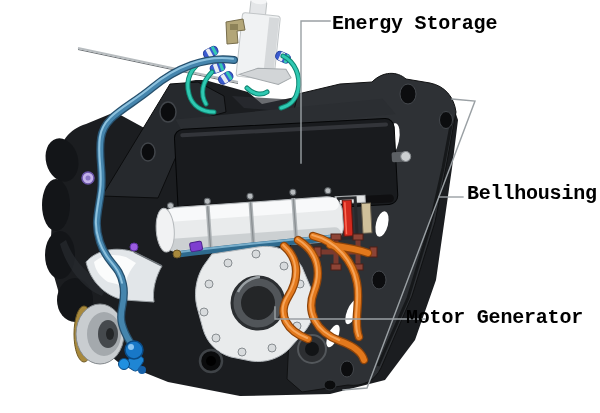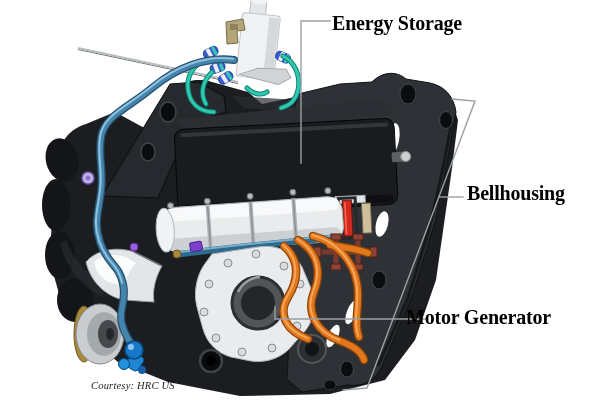--- a/index.html
+++ b/index.html
@@ -1,21 +1,21 @@
 <!DOCTYPE html>
 <html><head>
 <meta charset="utf-8">
 <style>
   html,body{margin:0;padding:0;background:#fff;}
   .stage{
     position:relative;
     width:600px;height:413px;
     background:#ffffff;
     overflow:hidden;
-    font-family:Liberation Serif, serif;
+    font-family:Liberation Mono, monospace;
   }
   .stage svg{position:absolute;left:0;top:0;}
   .callout{
     position:absolute;
     font-weight:bold;
     font-size:20px;
     line-height:17.5px;
     color:#000;
     letter-spacing:-0.2px;
     white-space:nowrap;
@@ -261,15 +261,14 @@
 </div>
 
 <div class="callout" style="left:467px;top:185px;">
   <span>Bellhousing</span>
 </div>
 
 <div class="callout" style="left:406px;top:309px;">
   <span>Motor Generator</span>
 </div>
 
-<div class="caption" style="left:91px;top:380px;">Courtesy: HRC US</div>
 
 </div>
 
 </body></html>

